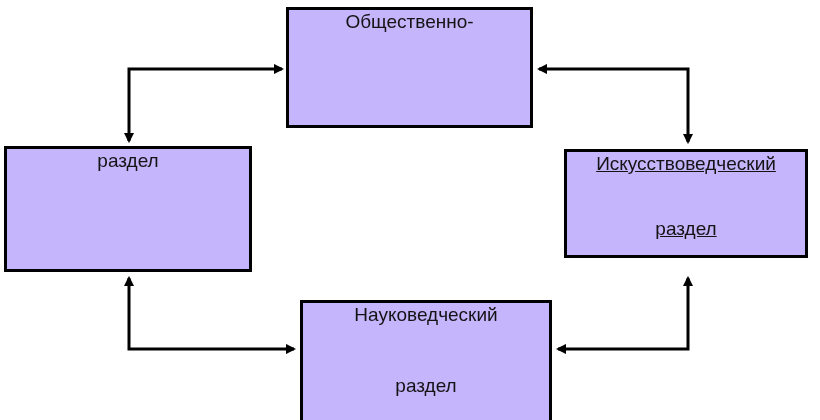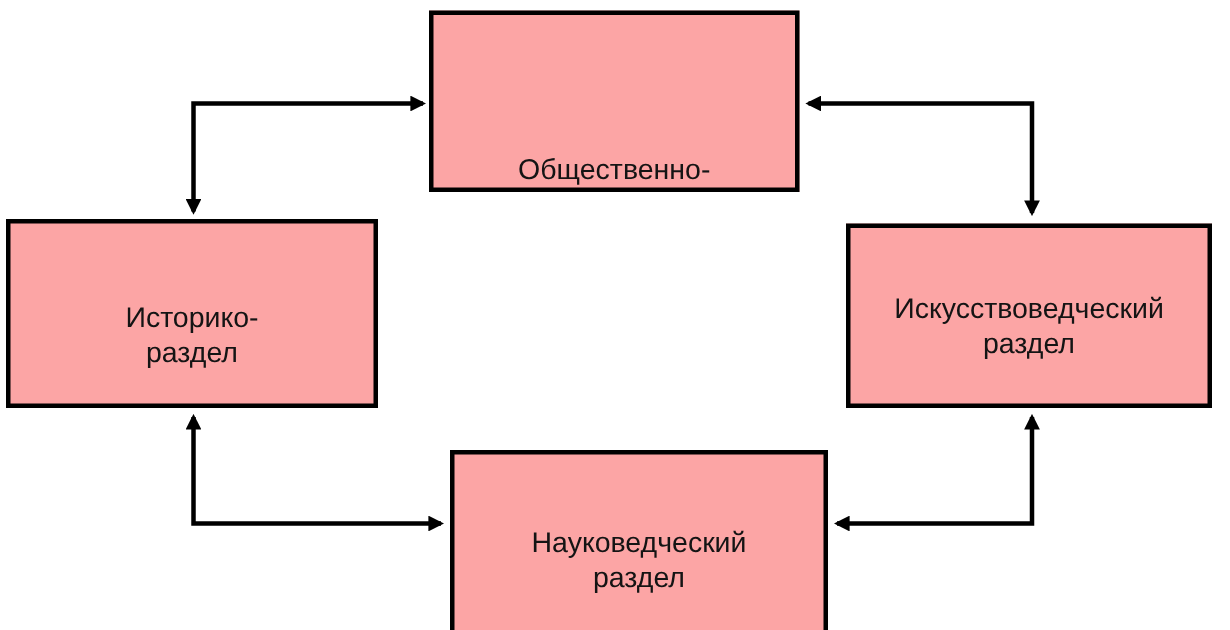--- a/index.html
+++ b/index.html
@@ -20,33 +20,33 @@
     left: 0;
     top: 0;
     width: 820px;
     height: 420px;
     pointer-events: none;
   }
   .node {
     position: absolute;
     box-sizing: border-box;
     border: 3px solid #000000;
-    background: #fca5a5;
+    background: #c4b5fd;
     color: #141414;
     font-size: 19px;
     line-height: 23px;
     text-align: center;
     display: flex;
     flex-direction: column;
-    justify-content: flex-end;
+    justify-content: space-between;
     align-items: center;
   }
   .node-top    { left: 286px; top: 7px;   width: 247px; height: 121px; }
   .node-left   { left: 4px;   top: 146px; width: 248px; height: 126px; padding-bottom: 22px; }
-  .node-right  { left: 564px; top: 149px; width: 244px; height: 123px; padding-bottom: 28px; }
+  .node-right  { left: 564px; top: 149px; width: 244px; height: 109px; padding-bottom: 15px; text-decoration: underline; }
   .node-bottom { left: 300px; top: 288px; width: 252px; height: 124px; padding-bottom: 24px; margin-top: 12px; }
   .node .line { white-space: nowrap; }
 </style>
 </head>
 <body>
 
 <div class="canvas">
 
   <svg class="connectors" width="820" height="420" viewBox="0 0 820 420" xmlns="http://www.w3.org/2000/svg">
     <defs>
@@ -58,21 +58,20 @@
     <path d="M 539 69 H 688 V 142" fill="none" stroke="#000000" stroke-width="3" marker-start="url(#arrow)" marker-end="url(#arrow)"></path>
     <path d="M 129 278 V 349 H 294" fill="none" stroke="#000000" stroke-width="3" marker-start="url(#arrow)" marker-end="url(#arrow)"></path>
     <path d="M 688 278 V 349 H 558" fill="none" stroke="#000000" stroke-width="3" marker-start="url(#arrow)" marker-end="url(#arrow)"></path>
   </svg>
 
   <div class="node node-top">
     <div class="line">Общественно-</div>
   </div>
 
   <div class="node node-left">
-    <div class="line">Историко-</div>
     <div class="line">раздел</div>
   </div>
 
   <div class="node node-right">
     <div class="line">Искусствоведческий</div>
     <div class="line">раздел</div>
   </div>
 
   <div class="node node-bottom">
     <div class="line">Науковедческий</div>

